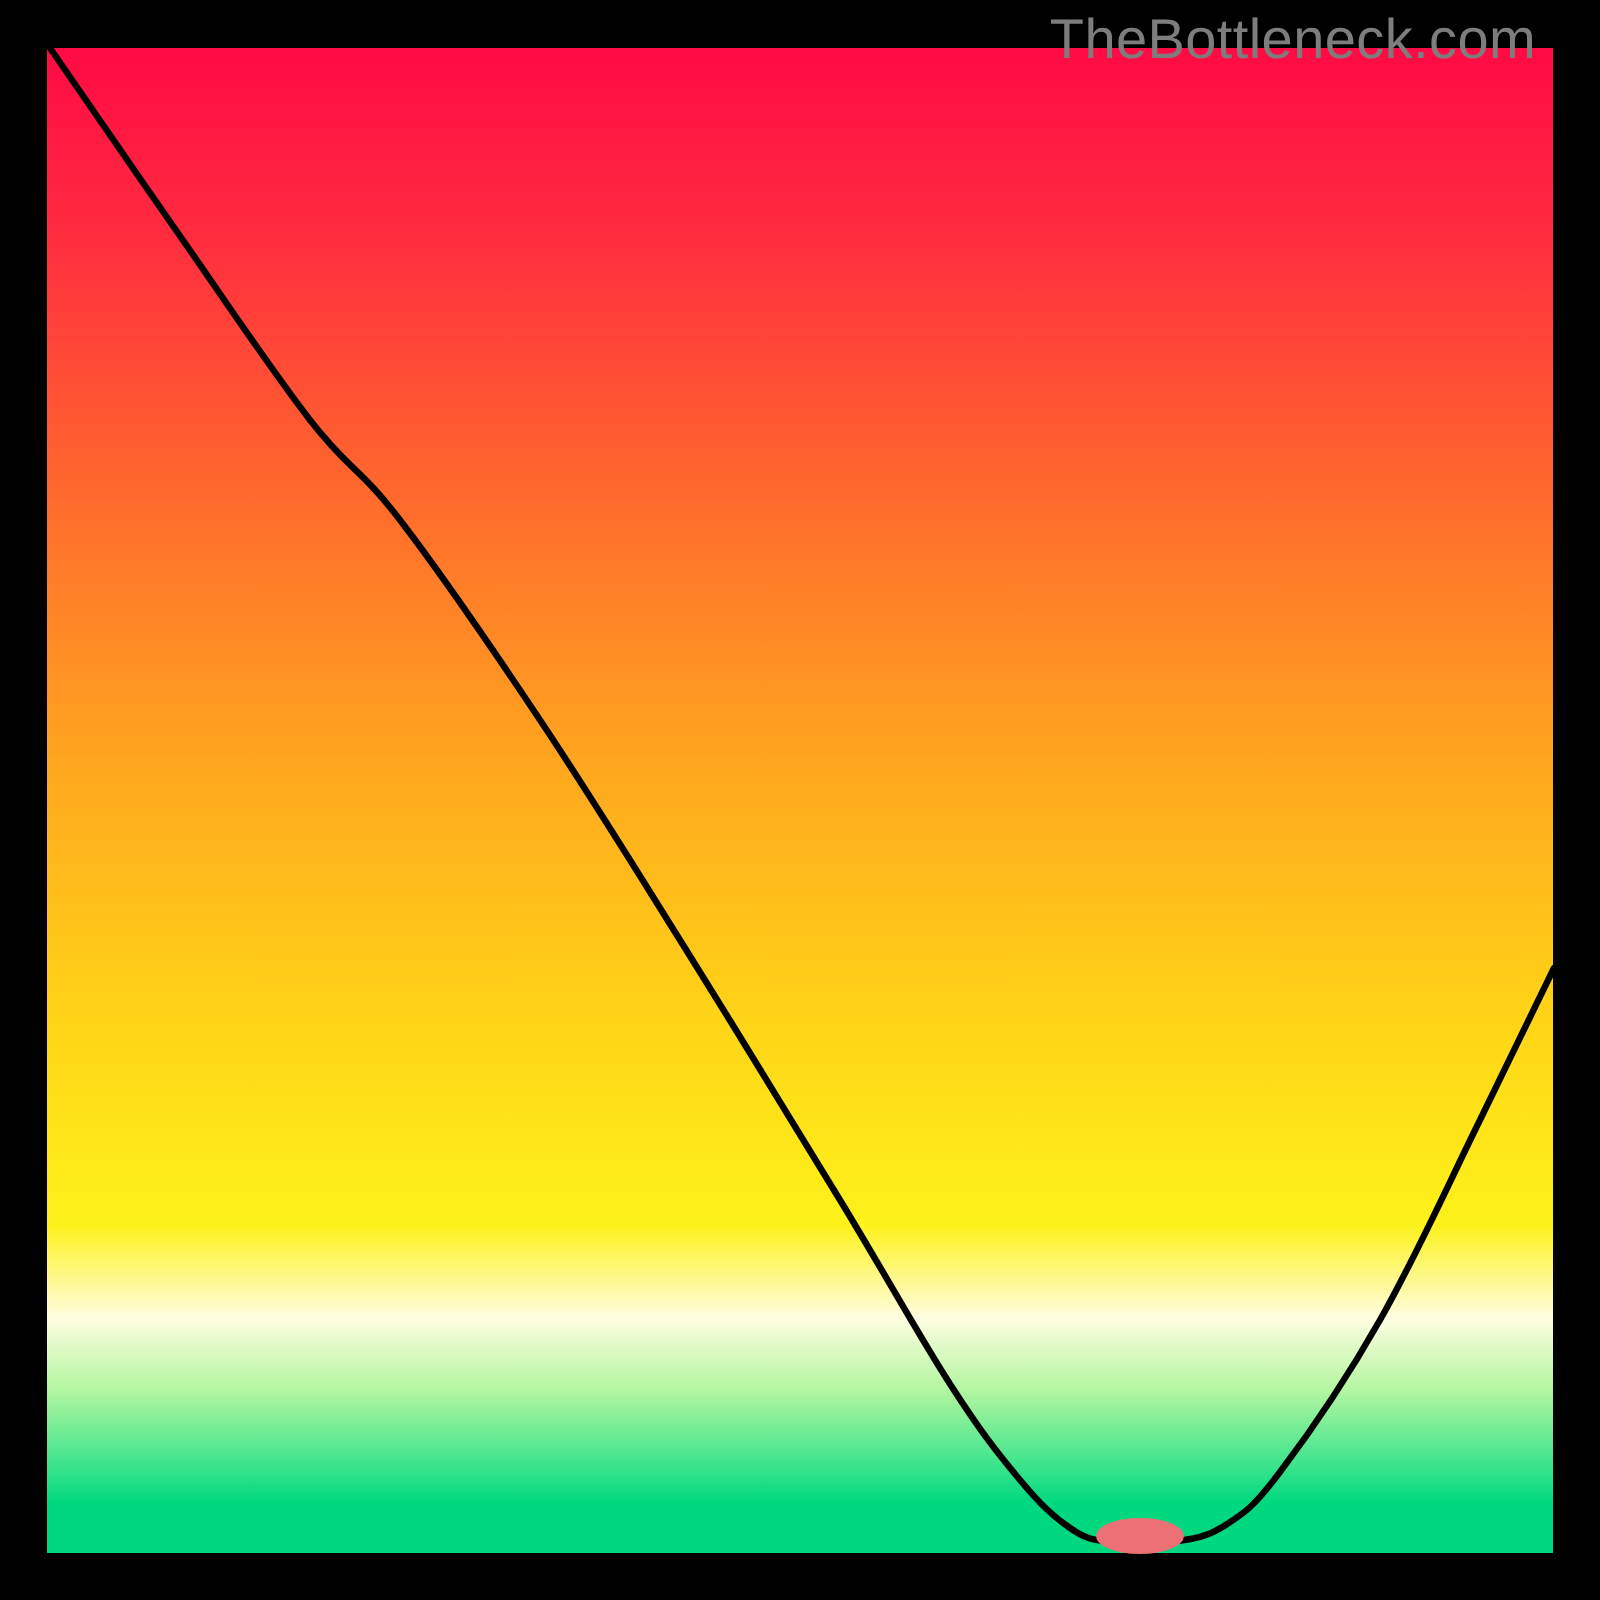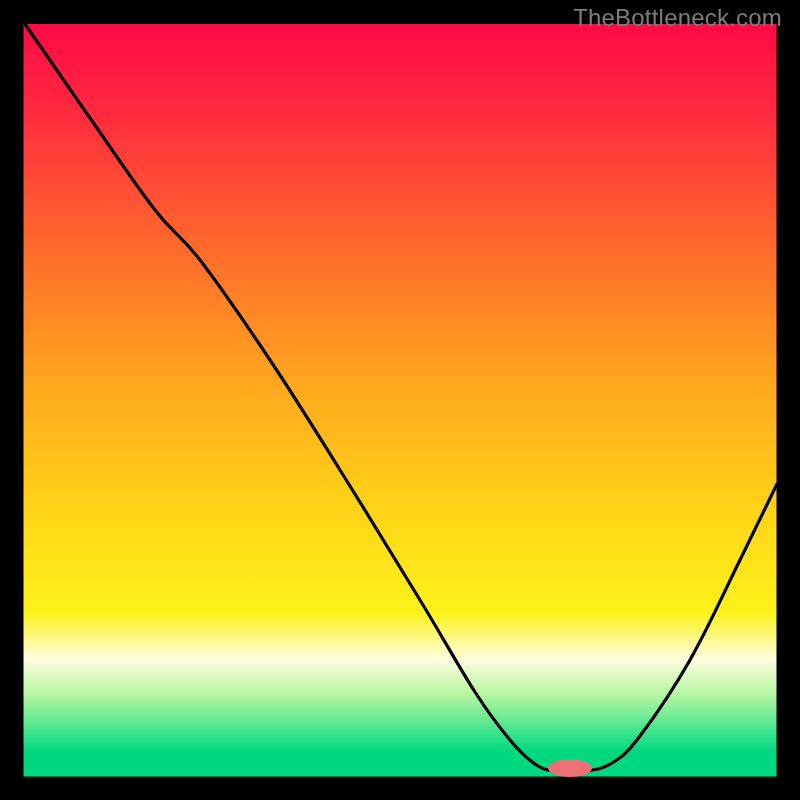--- a/index.html
+++ b/index.html
@@ -12,23 +12,23 @@
     overflow: hidden;
   }
   .canvas {
     position: relative;
     width: 800px;
     height: 800px;
   }
   .watermark {
     position: absolute;
     top: 4px;
-    right: 18px;
+    right: 32px;
     color: #7d7d7d;
-    font-size: 24px;
+    font-size: 28px;
     font-weight: 500;
     letter-spacing: 0.2px;
     z-index: 20;
   }
   svg.fill {
     position: absolute;
     inset: 0;
   }
 </style>
 </head>

